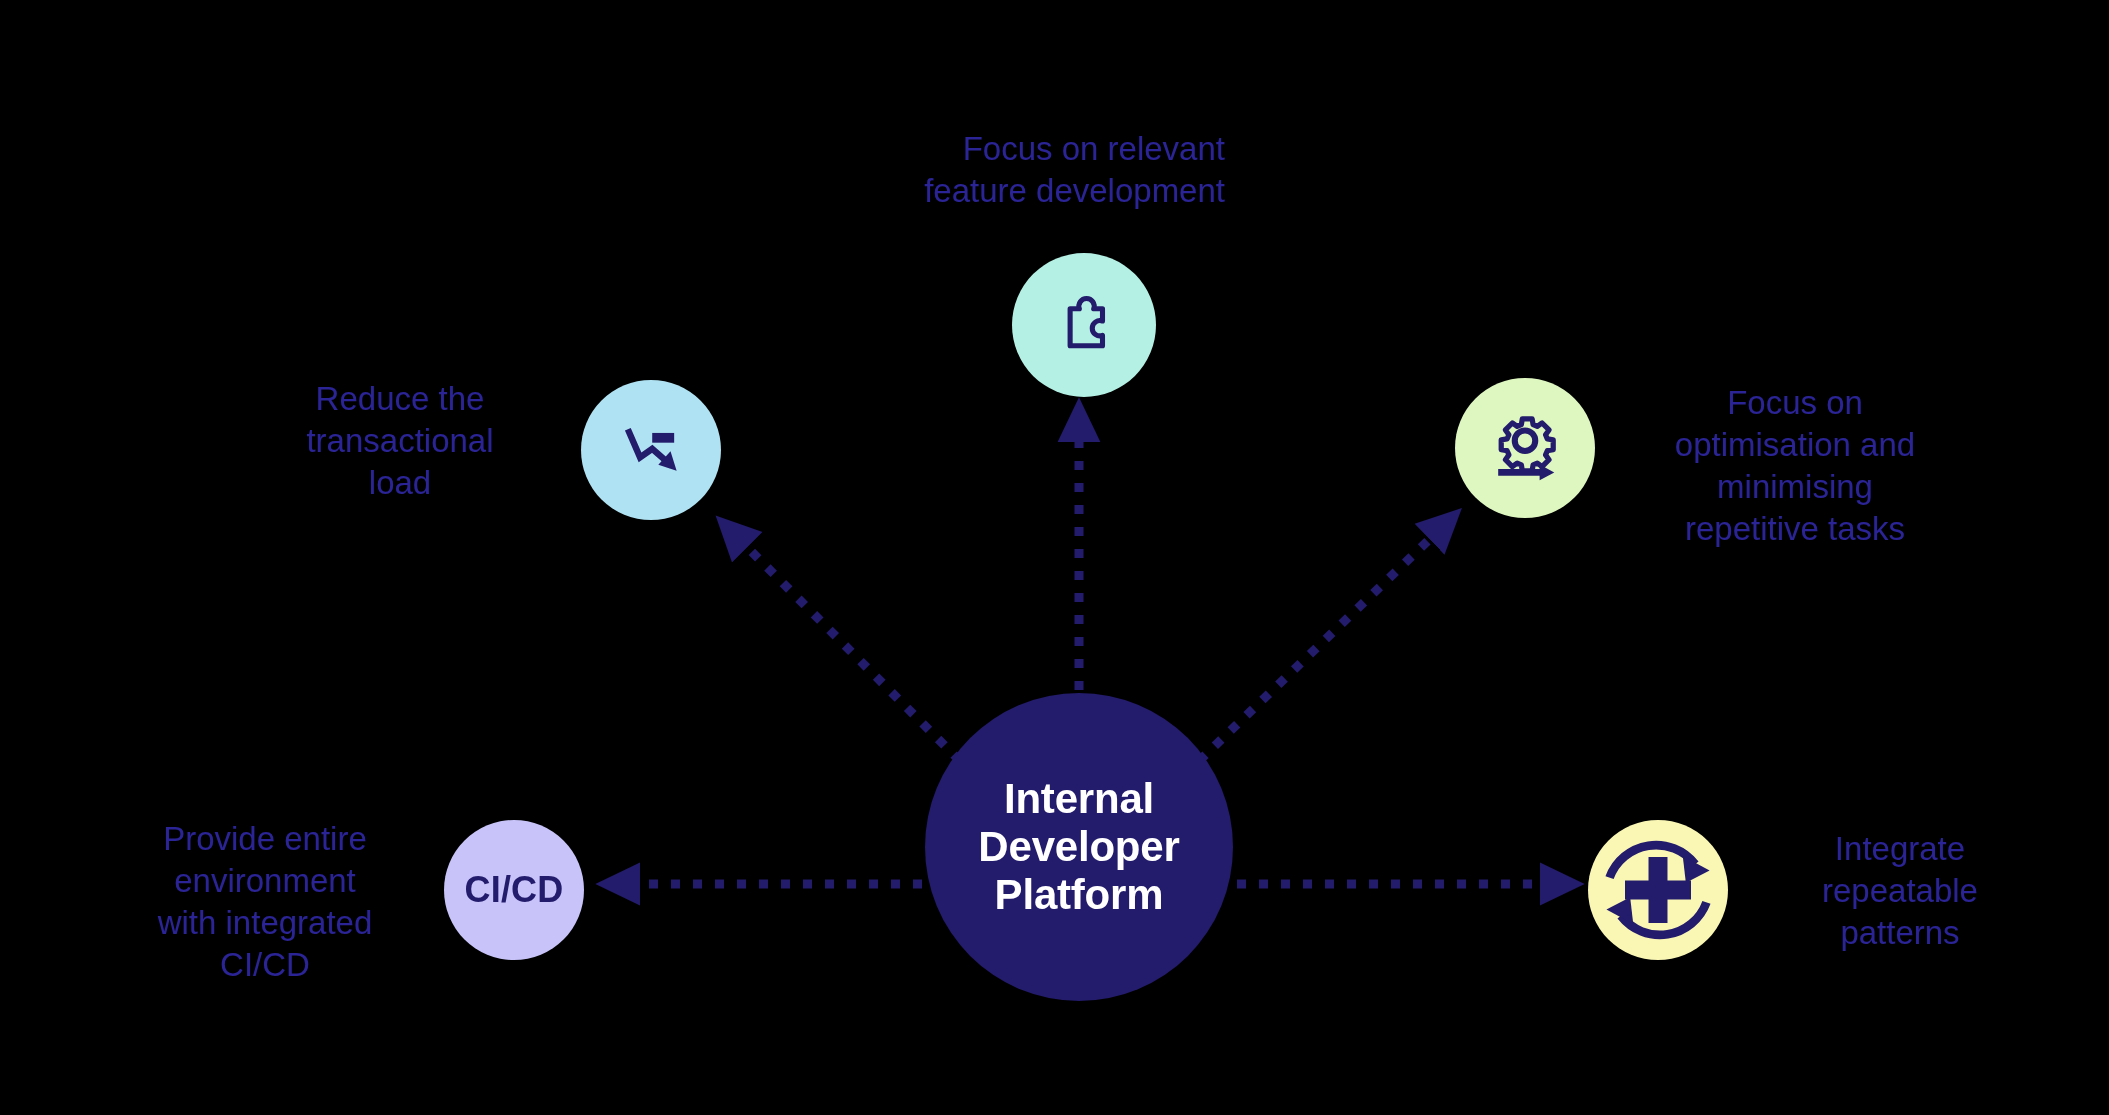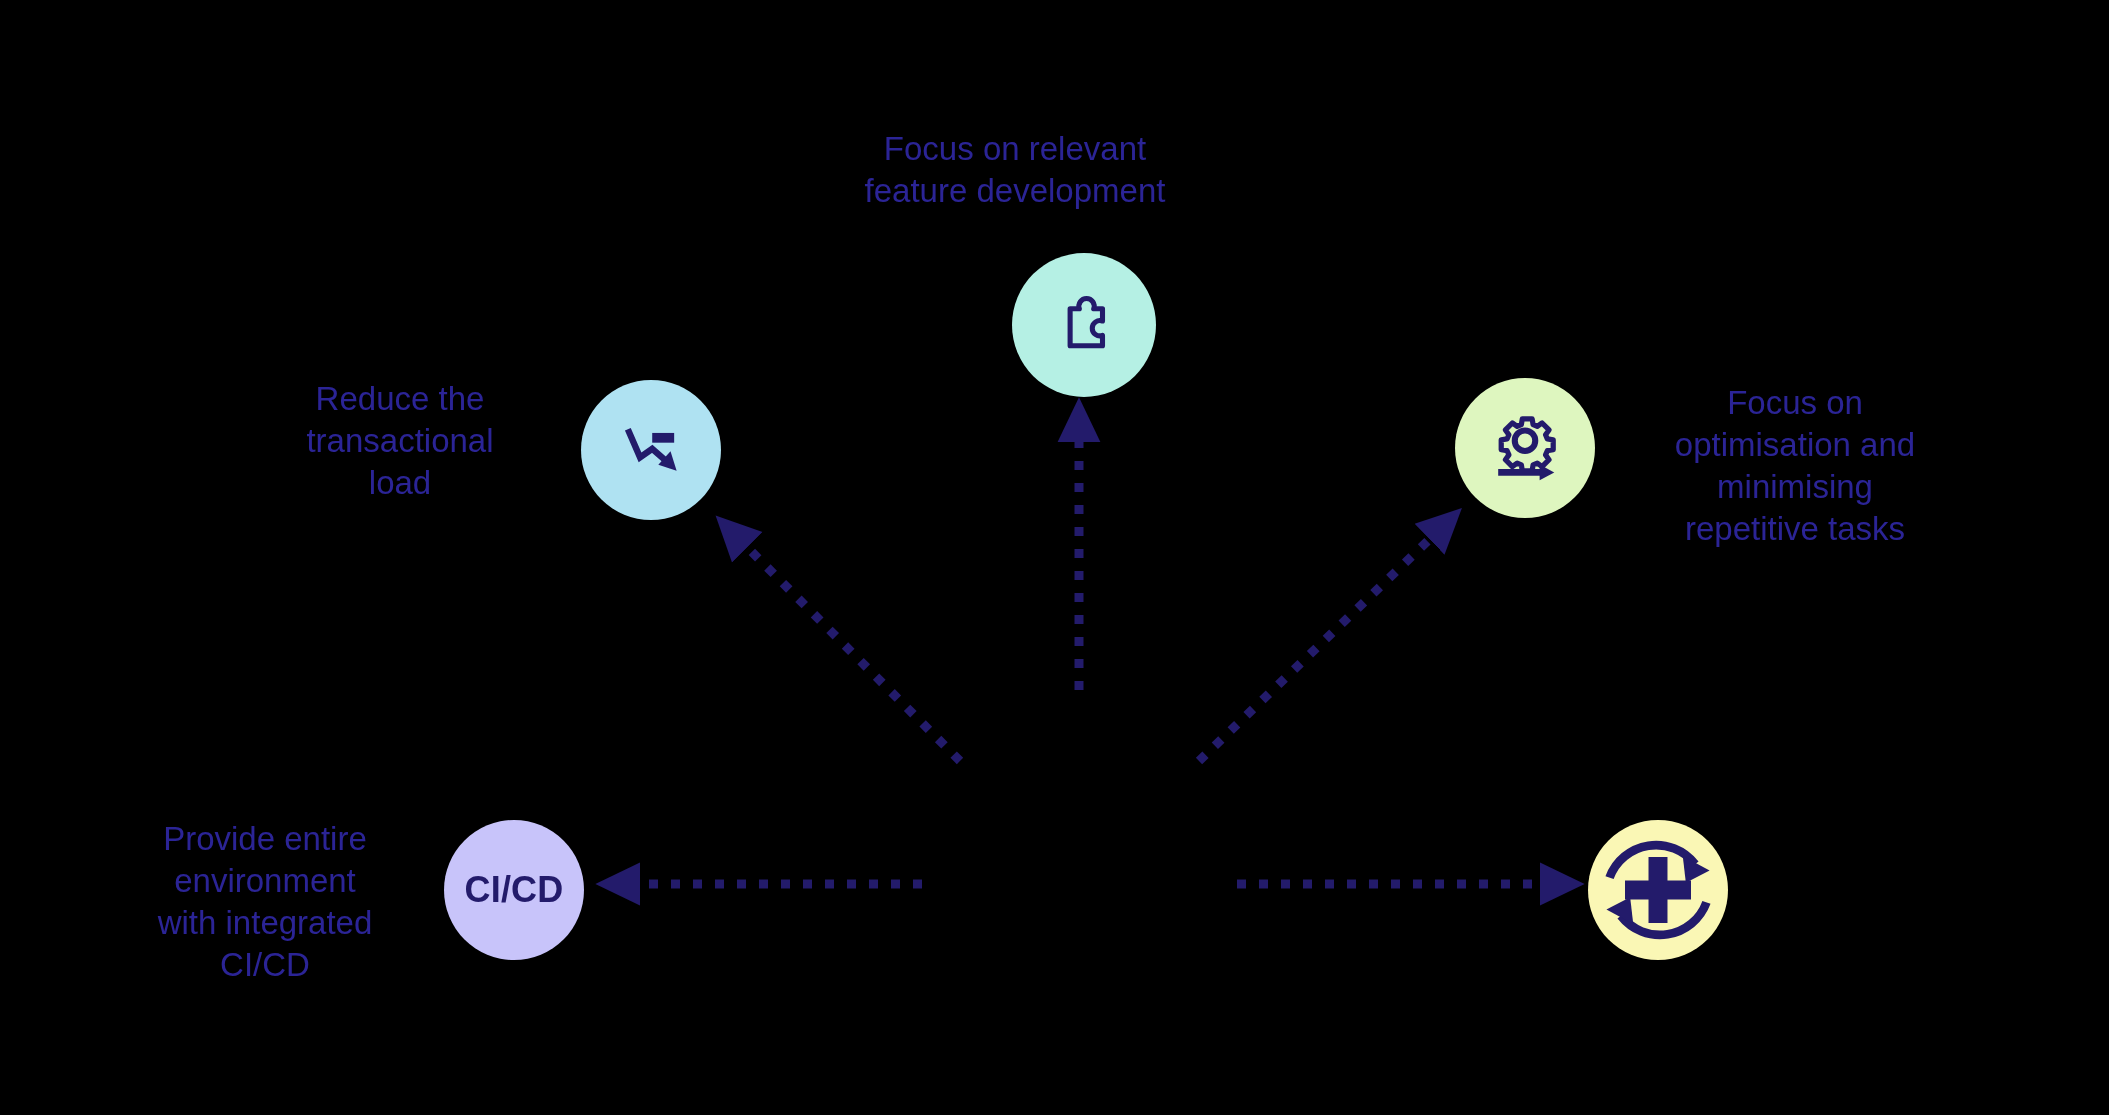--- a/index.html
+++ b/index.html
@@ -85,21 +85,21 @@
   .label {
     position: absolute;
     color: #2B2496;
     font-size: 33px;
     line-height: 1.27;
     white-space: pre-line;
     z-index: 3;
   }
   .label.right { text-align: center; }
   .label.left  { text-align: center; }
-  .label.center{ text-align: center; }
+  .label.center{ text-align: right; }
 
   #lbl-feature { left: 805px; top: 128px; width: 420px; }
   #lbl-transactional { left: 245px; top: 378px; width: 310px; }
   #lbl-optimisation { left: 1630px; top: 382px; width: 330px; }
   #lbl-cicd { left: 110px; top: 818px; width: 310px; }
   #lbl-integrate { left: 1750px; top: 828px; width: 300px; }
   .icon-svg { display: block; }
 </style>
 </head>
 <body>
@@ -127,20 +127,25 @@
 
     <g>
       <line x1="922" y1="884" x2="630" y2="884" stroke="#231B6B" stroke-width="9" stroke-dasharray="9 13" stroke-linecap="butt" marker-end="url(#ah)"></line>
     </g>
 
     <g>
       <line x1="1237" y1="884" x2="1550" y2="884" stroke="#231B6B" stroke-width="9" stroke-dasharray="9 13" stroke-linecap="butt" marker-end="url(#ah)"></line>
     </g>
   </svg>
 
+  <div class="node" id="hub">
+    <div class="hub-label">Internal
+Developer
+Platform</div>
+  </div>
 
   <div class="node sat" id="node-feature">
     <span>
       <svg class="icon-svg" width="74" height="74" viewBox="0 0 64 64">
         <path d="M20 18 L28 18 A6.6 6.6 0 1 1 40.4 18 L48 18 L48 28.6
                  A6.6 6.6 0 1 0 48 41 L48 50 L20 50 Z" fill="none" stroke="#231B6B" stroke-width="4.4" stroke-linejoin="round" stroke-linecap="round"></path>
       </svg>
     </span>
   </div>
   <div class="label center" id="lbl-feature">Focus on relevant
@@ -197,14 +202,17 @@
 
         <path d="M55.5 38 A24 24 0 0 1 14 44.5" fill="none" stroke="#231B6B" stroke-width="4.2" stroke-linecap="butt"></path>
         <path d="M7 41.5 L20 48.5 L18.5 35.5 Z" fill="#231B6B"></path>
 
         <path d="M27.4 16 L36.6 16 L36.6 27.4 L48 27.4 L48 36.6
                  L36.6 36.6 L36.6 48 L27.4 48 L27.4 36.6 L16 36.6
                  L16 27.4 L27.4 27.4 Z" fill="#231B6B"></path>
       </svg>
     </span>
   </div>
+  <div class="label left" id="lbl-integrate">Integrate
+repeatable
+patterns</div>
 
 </div>
 
 </body></html>

